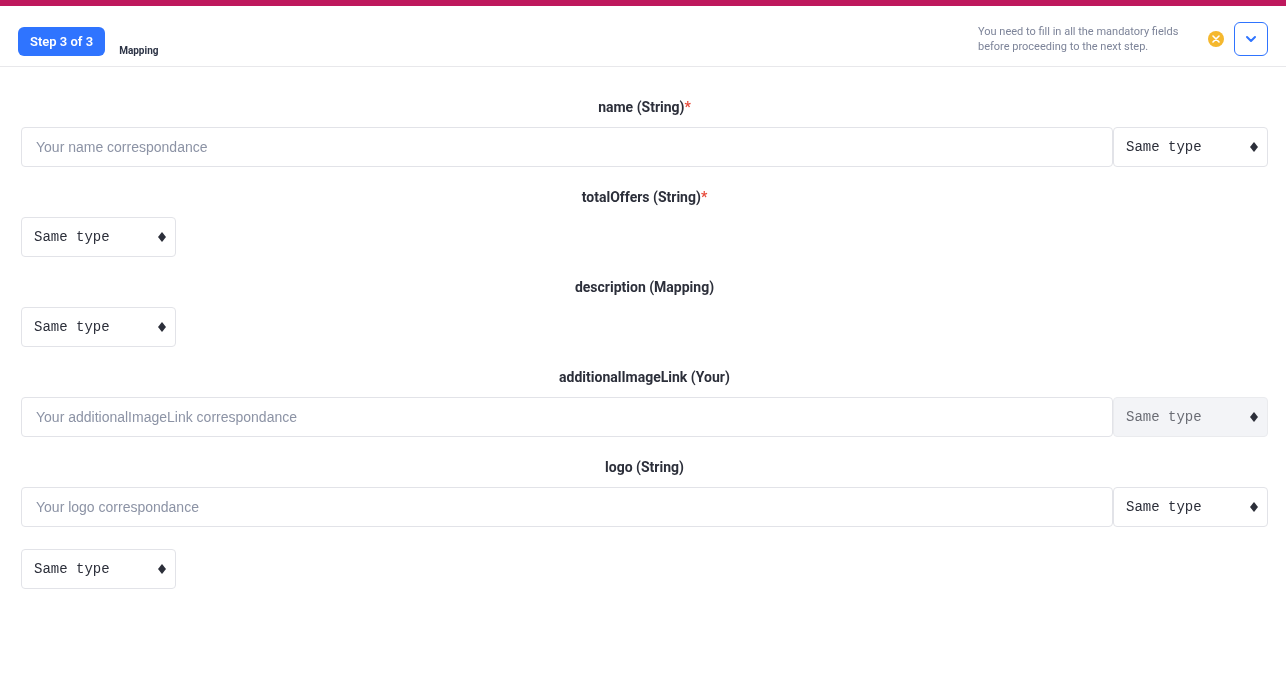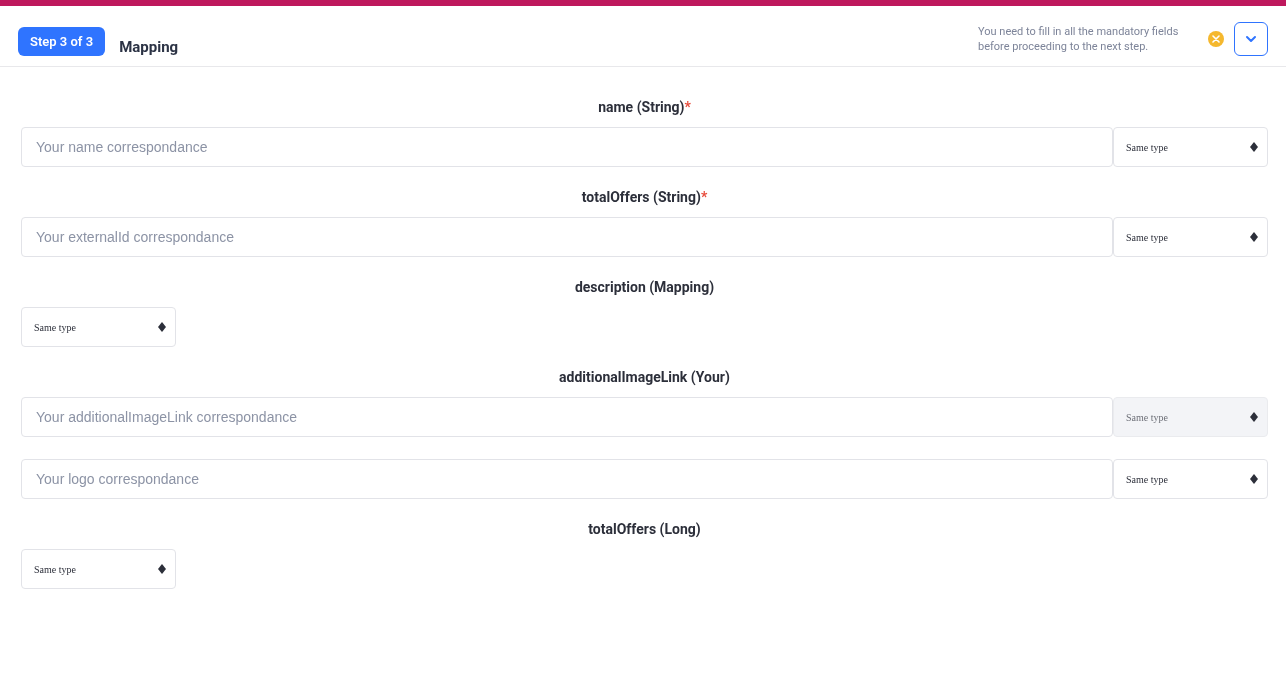--- a/index.html
+++ b/index.html
@@ -24,21 +24,21 @@
       background: #2f74ff;
       color: #fff;
       font-weight: 600;
       font-size: 13px;
       padding: 7px 12px;
       border-radius: 6px;
       margin-right: 14px;
     }
     .step-title {
       font-weight: 700;
-      font-size: 15px;
+      font-size: 10px;
       color: #2c3345;
     }
     .header-right {
       margin-left: auto;
       display: flex;
       align-items: center;
     }
     .warning-text {
       font-size: 11px;
       color: #7d8499;
@@ -110,26 +110,26 @@
       width: 155px;
       flex-shrink: 0;
     }
     .type-select {
       width: 100%;
       height: 40px;
       border: 1px solid #e2e3e8;
       border-radius: 4px;
       background: #fff;
       padding: 0 26px 0 12px;
-      font-size: 10px;
+      font-size: 14px;
       color: #2c2f3a;
       appearance: none;
       -webkit-appearance: none;
       cursor: pointer;
-      font-family: Liberation Serif, serif;
+      font-family: Liberation Mono, monospace;
     }
     .type-select.disabled {
       background: #eef0f5;
       color: #2c2f3a;
     }
     .select-caret {
       position: absolute;
       right: 10px;
       top: 50%;
       transform: translateY(-50%);
@@ -183,21 +183,20 @@
         </span>
       </div>
     </div>
   </div>
 
   <div class="field-group">
     <label class="field-label">
       <span>totalOffers (String)</span><span class="required-star">*</span>
     </label>
     <div class="field-row">
-      <input type="text" class="text-input" placeholder="Your externalId correspondance" style="">
       <div class="select-wrap">
         <select class="type-select">
           <option>Same type</option>
         </select>
         <span class="select-caret">
           <svg width="8" height="5" viewBox="0 0 8 5">
               <path d="M0 5 L4 0 L8 5 Z" fill="#2c2f3a"></path>
             </svg>
           <svg width="8" height="5" viewBox="0 0 8 5">
               <path d="M0 0 L4 5 L8 0 Z" fill="#2c2f3a"></path>
@@ -244,42 +243,42 @@
             </svg>
           <svg width="8" height="5" viewBox="0 0 8 5">
               <path d="M0 0 L4 5 L8 0 Z" fill="#2c2f3a"></path>
             </svg>
         </span>
       </div>
     </div>
   </div>
 
   <div class="field-group">
+    <label class="field-label">
+      <span>logo (String)</span>
+    </label>
     <div class="field-row">
       <input type="text" class="text-input" placeholder="Your logo correspondance" style="">
       <div class="select-wrap">
         <select class="type-select">
           <option>Same type</option>
         </select>
         <span class="select-caret">
           <svg width="8" height="5" viewBox="0 0 8 5">
               <path d="M0 5 L4 0 L8 5 Z" fill="#2c2f3a"></path>
             </svg>
           <svg width="8" height="5" viewBox="0 0 8 5">
               <path d="M0 0 L4 5 L8 0 Z" fill="#2c2f3a"></path>
             </svg>
         </span>
       </div>
     </div>
   </div>
 
   <div class="field-group">
-    <label class="field-label">
-      <span>totalOffers (Long)</span>
-    </label>
     <div class="field-row">
       <div class="select-wrap">
         <select class="type-select">
           <option>Same type</option>
         </select>
         <span class="select-caret">
           <svg width="8" height="5" viewBox="0 0 8 5">
               <path d="M0 5 L4 0 L8 5 Z" fill="#2c2f3a"></path>
             </svg>
           <svg width="8" height="5" viewBox="0 0 8 5">

